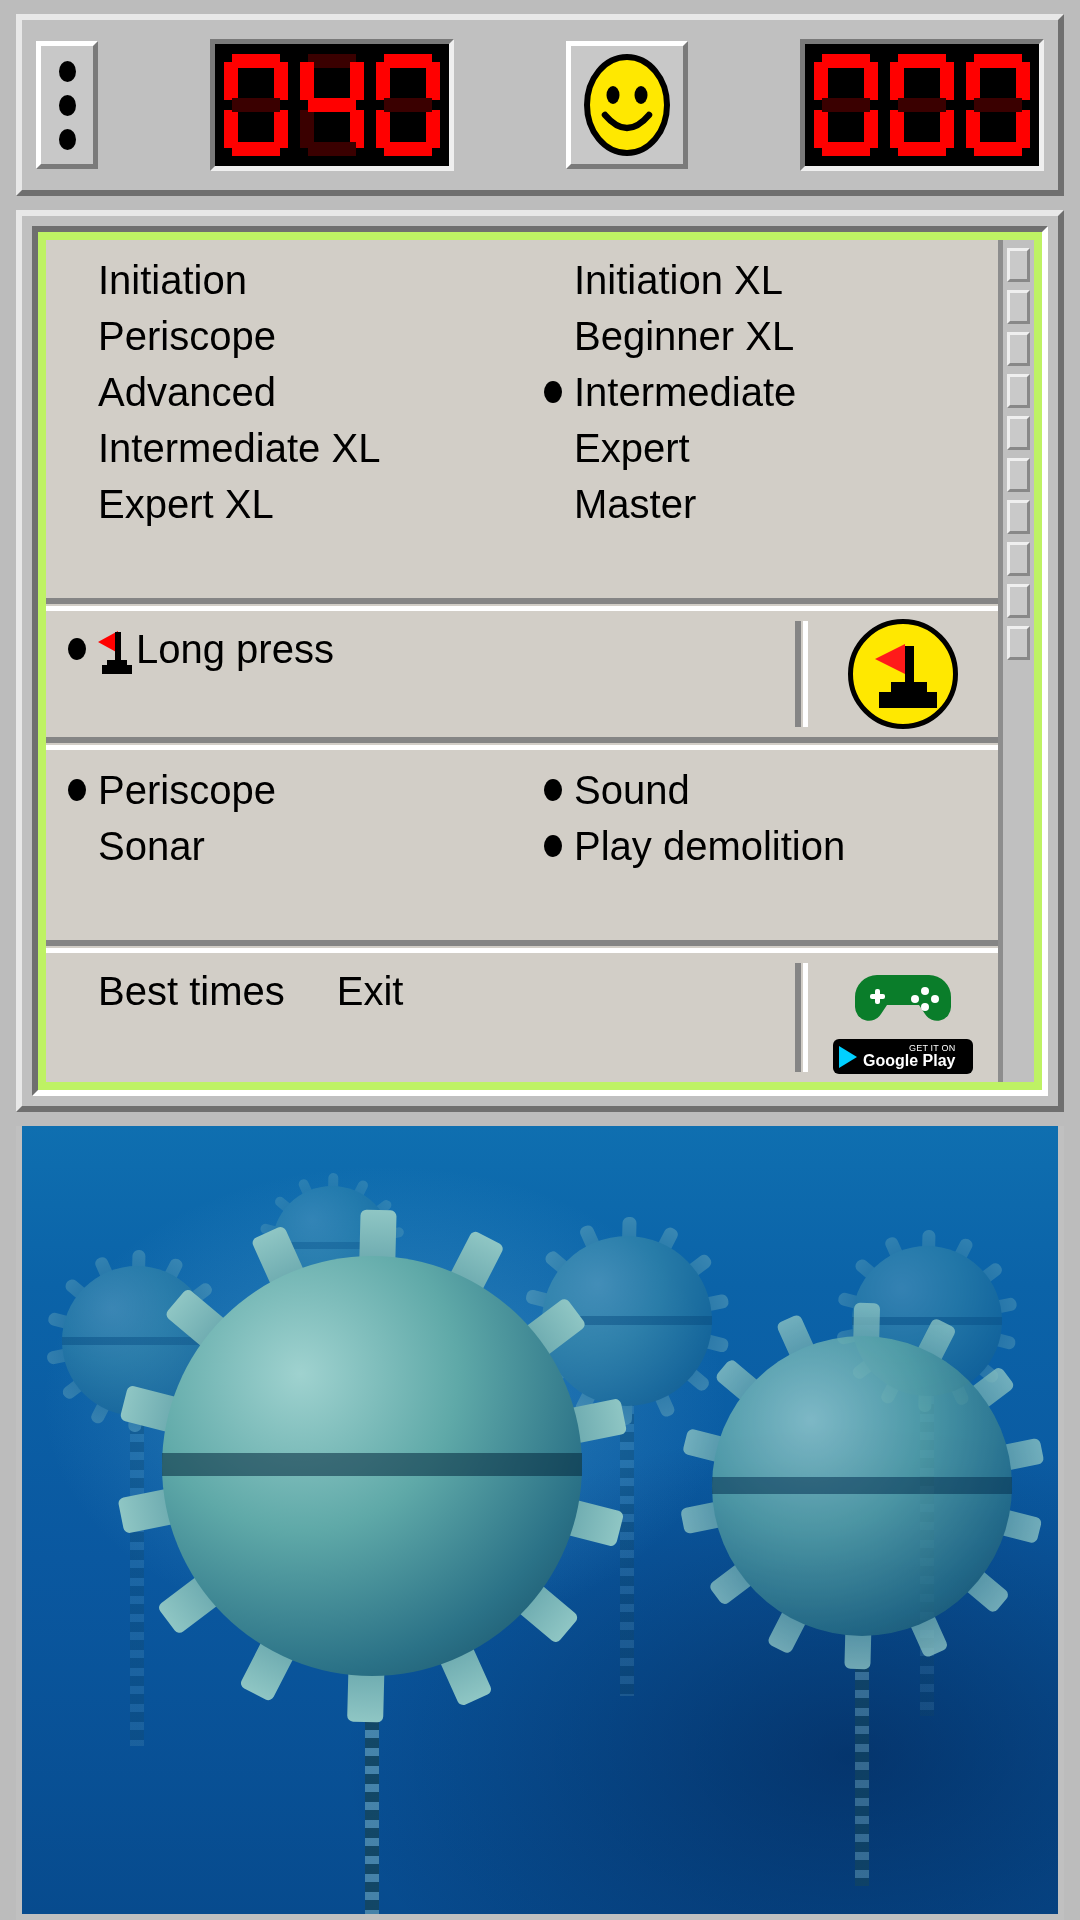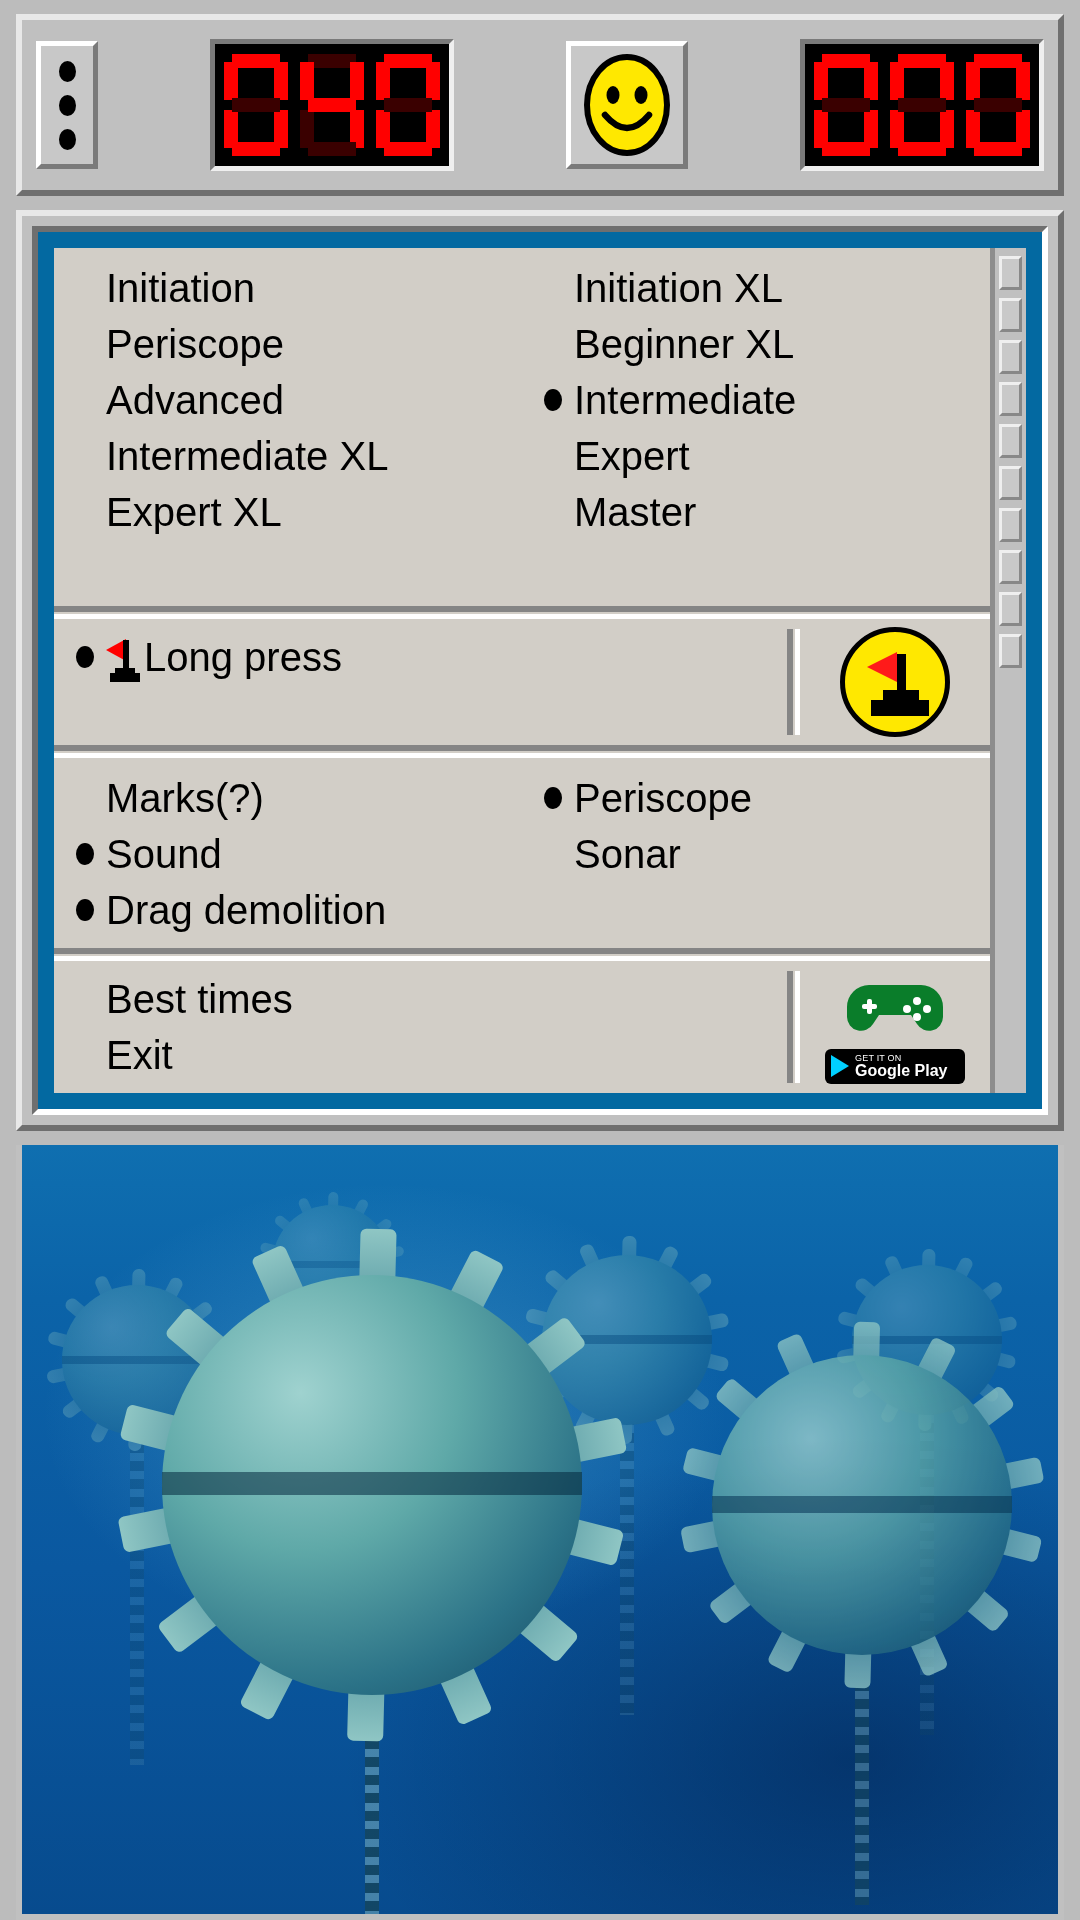--- a/index.html
+++ b/index.html
@@ -88,23 +88,24 @@
   }
 
   
   .menu-outer {
     margin-top: 14px;
     background: #c0c0c0;
     padding: 10px;
     flex: 0 0 auto;
   }
   .menu-frame {
-    background: #0369a1;
-    padding: 16px;
+    background: #bef264;
+    padding: 8px;
     display: flex;
+    text-align: right;
   }
   .menu-body {
     flex: 1 1 auto;
     background: #d2cec7;
     display: flex; flex-direction: column;
   }
   .sep {
     height: 13px;
     border-top: 6px solid #858585;
     border-bottom: 5px solid #ffffff;
@@ -154,21 +155,21 @@
   .flagicon .base {
     position: absolute; left: 4px; bottom: 0;
     width: 30px; height: 9px; background: #000;
   }
   .flagicon .base2 {
     position: absolute; left: 9px; bottom: 8px;
     width: 20px; height: 6px; background: #000;
   }
 
   .split-row { display: flex; align-items: stretch; }
-  .split-left { flex: 1 1 auto; display: flex; flex-direction: column; padding: 10px 0; }
+  .split-left { flex: 1 1 auto; display: flex; padding: 10px 0; }
   .vdiv {
     width: 13px; margin: 10px 0;
     border-left: 6px solid #858585;
     border-right: 5px solid #ffffff;
   }
   .split-right {
     width: 190px; display: flex; align-items: center; justify-content: center;
     padding: 8px 10px;
   }
 
@@ -428,44 +429,40 @@
               <span class="bbase2"></span>
               <span class="bbase"></span>
             </div>
           </div>
         </div>
 
         <div class="sep"></div>
 
         <div class="grid2" id="options-grid">
             <div class="row">
-              <span class="bullet"></span>
-              <span>Marks(?)</span>
-            </div>
-            <div class="row">
               <span class="bullet sel">
                 <i></i>
               </span>
               <span>Periscope</span>
             </div>
             <div class="row">
               <span class="bullet sel">
                 <i></i>
               </span>
               <span>Sound</span>
             </div>
             <div class="row">
               <span class="bullet"></span>
               <span>Sonar</span>
             </div>
             <div class="row">
               <span class="bullet sel">
                 <i></i>
               </span>
-              <span>Drag demolition</span>
+              <span>Play demolition</span>
             </div>
             <div class="row">
               <span class="bullet"></span>
               <span></span>
             </div>
           </div>
 
         <div class="sep"></div>
 
         <div class="split-row">

